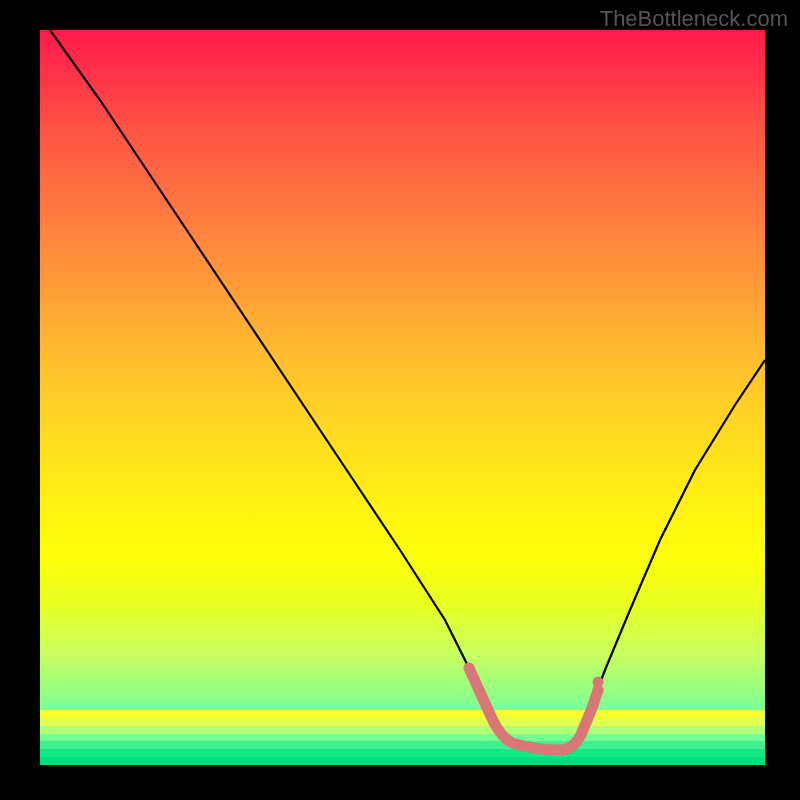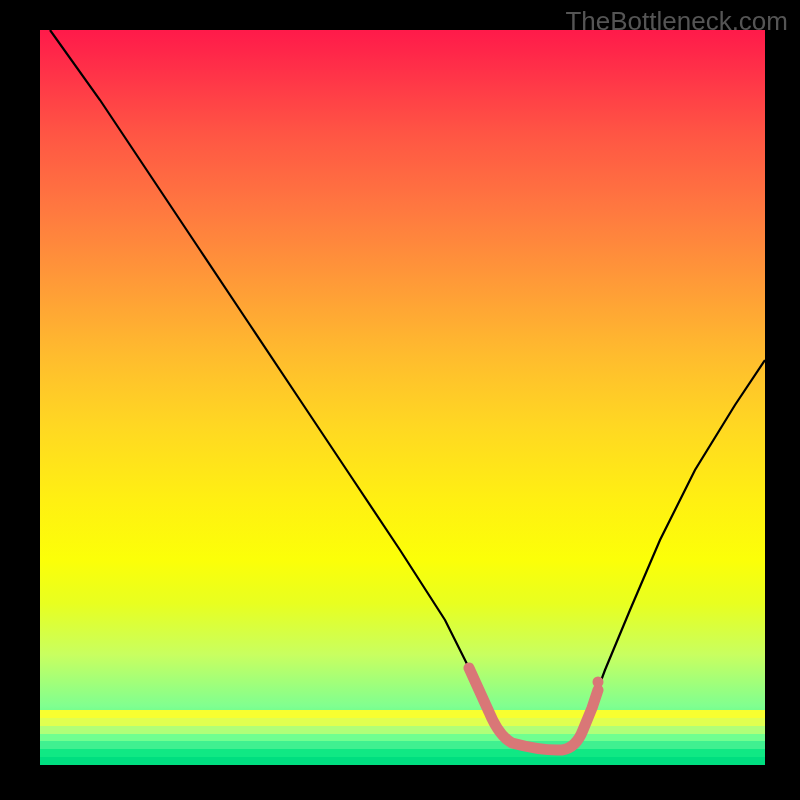--- a/index.html
+++ b/index.html
@@ -8,21 +8,21 @@
     height: 800px;
     background: #000;
     position: relative;
     font-family: Arial, sans-serif;
   }
   .watermark {
     position: absolute;
     top: 6px;
     right: 12px;
     color: #555;
-    font-size: 26px;
+    font-size: 22px;
     font-weight: 500;
     z-index: 10;
   }
   .gradient-area {
     position: absolute;
     left: 40px;
     top: 30px;
     width: 725px;
     height: 735px;
     background: linear-gradient(to bottom,

